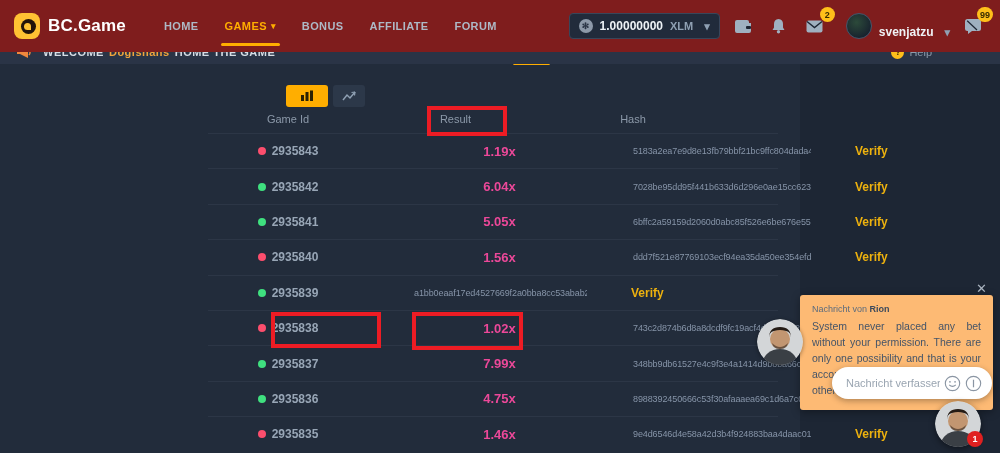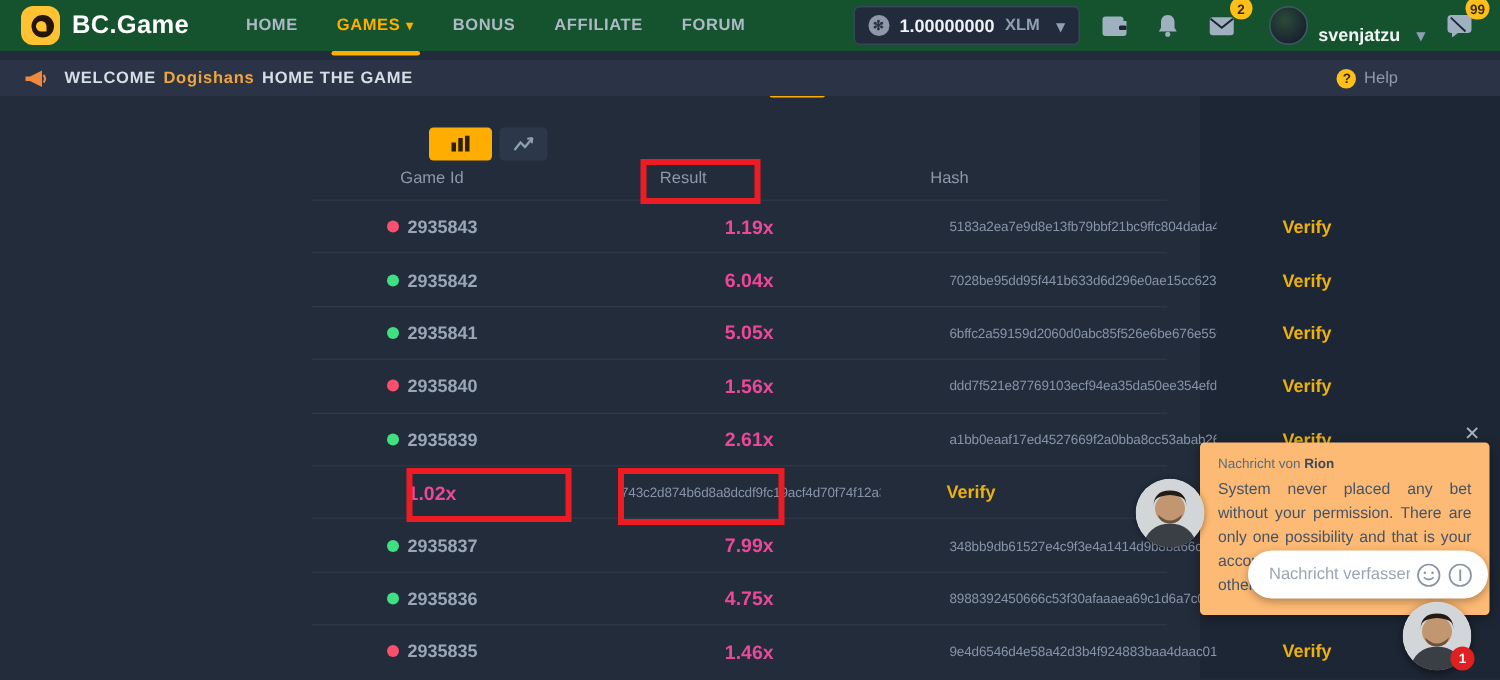--- a/index.html
+++ b/index.html
@@ -1,20 +1,20 @@
 <!DOCTYPE html>
 <html><head>
 <meta charset="utf-8">
 <style>
   * { margin:0; padding:0; box-sizing:border-box; }
   html,body { width:1000px; height:453px; overflow:hidden; background:#222c3b;
               font-family:"Liberation Sans", sans-serif; }
 
   
-  .header { position:absolute; left:0; top:0; width:1000px; height:34px; background:#14532d;
+  .header { position:absolute; left:0; top:0; width:1000px; height:52px; background:#7f1d1d;
             display:flex; align-items:center; z-index:5; }
   .logo-wrap { display:flex; align-items:center; gap:8px; padding-left:14px; }
   .logo-badge { width:26px; height:26px; border-radius:8px; background:#ffc233; position:relative; overflow:hidden; }
   .logo-badge:before { content:""; position:absolute; left:7px; top:6px; width:15px; height:15px;
                        border-radius:50%; background:#23150a; }
   .logo-badge:after { content:""; position:absolute; left:10px; top:10px; width:7px; height:7px;
                       border-radius:50% 50% 0 50%; background:#ffc233; }
   .logo-text { color:#fff; font-size:17px; font-weight:bold; letter-spacing:.2px; }
   .nav { display:flex; gap:26px; margin-left:38px; height:40px; align-items:center;text-align:center; }
   .nav-item { color:#aeb9c6; font-size:11px; font-weight:bold; letter-spacing:.4px; cursor:pointer;
@@ -244,25 +244,28 @@
       </div>
     <div class="cell cres">1.56x</div>
     <div class="cell chash">ddd7f521e87769103ecf94ea35da50ee354efd1c0ab557b507db</div>
     <div class="cell cver">Verify</div>
   </div>
   <div class="brow">
     <div class="cell cid">
         <span class="dot green"></span>
         <span>2935839</span>
       </div>
-    <div class="cell cres">2.61x</div>
     <div class="cell chash">a1bb0eaaf17ed4527669f2a0bba8cc53abab26c635c54d916482</div>
     <div class="cell cver">Verify</div>
   </div>
   <div class="brow">
+    <div class="cell cid">
+        <span class="dot red"></span>
+        <span>2935838</span>
+      </div>
     <div class="cell cres">1.02x</div>
     <div class="cell chash">743c2d874b6d8a8dcdf9fc19acf4d70f74f12a380b43f5deb4607</div>
     <div class="cell cver">Verify</div>
   </div>
   <div class="brow">
     <div class="cell cid">
         <span class="dot green"></span>
         <span>2935837</span>
       </div>
     <div class="cell cres">7.99x</div>

